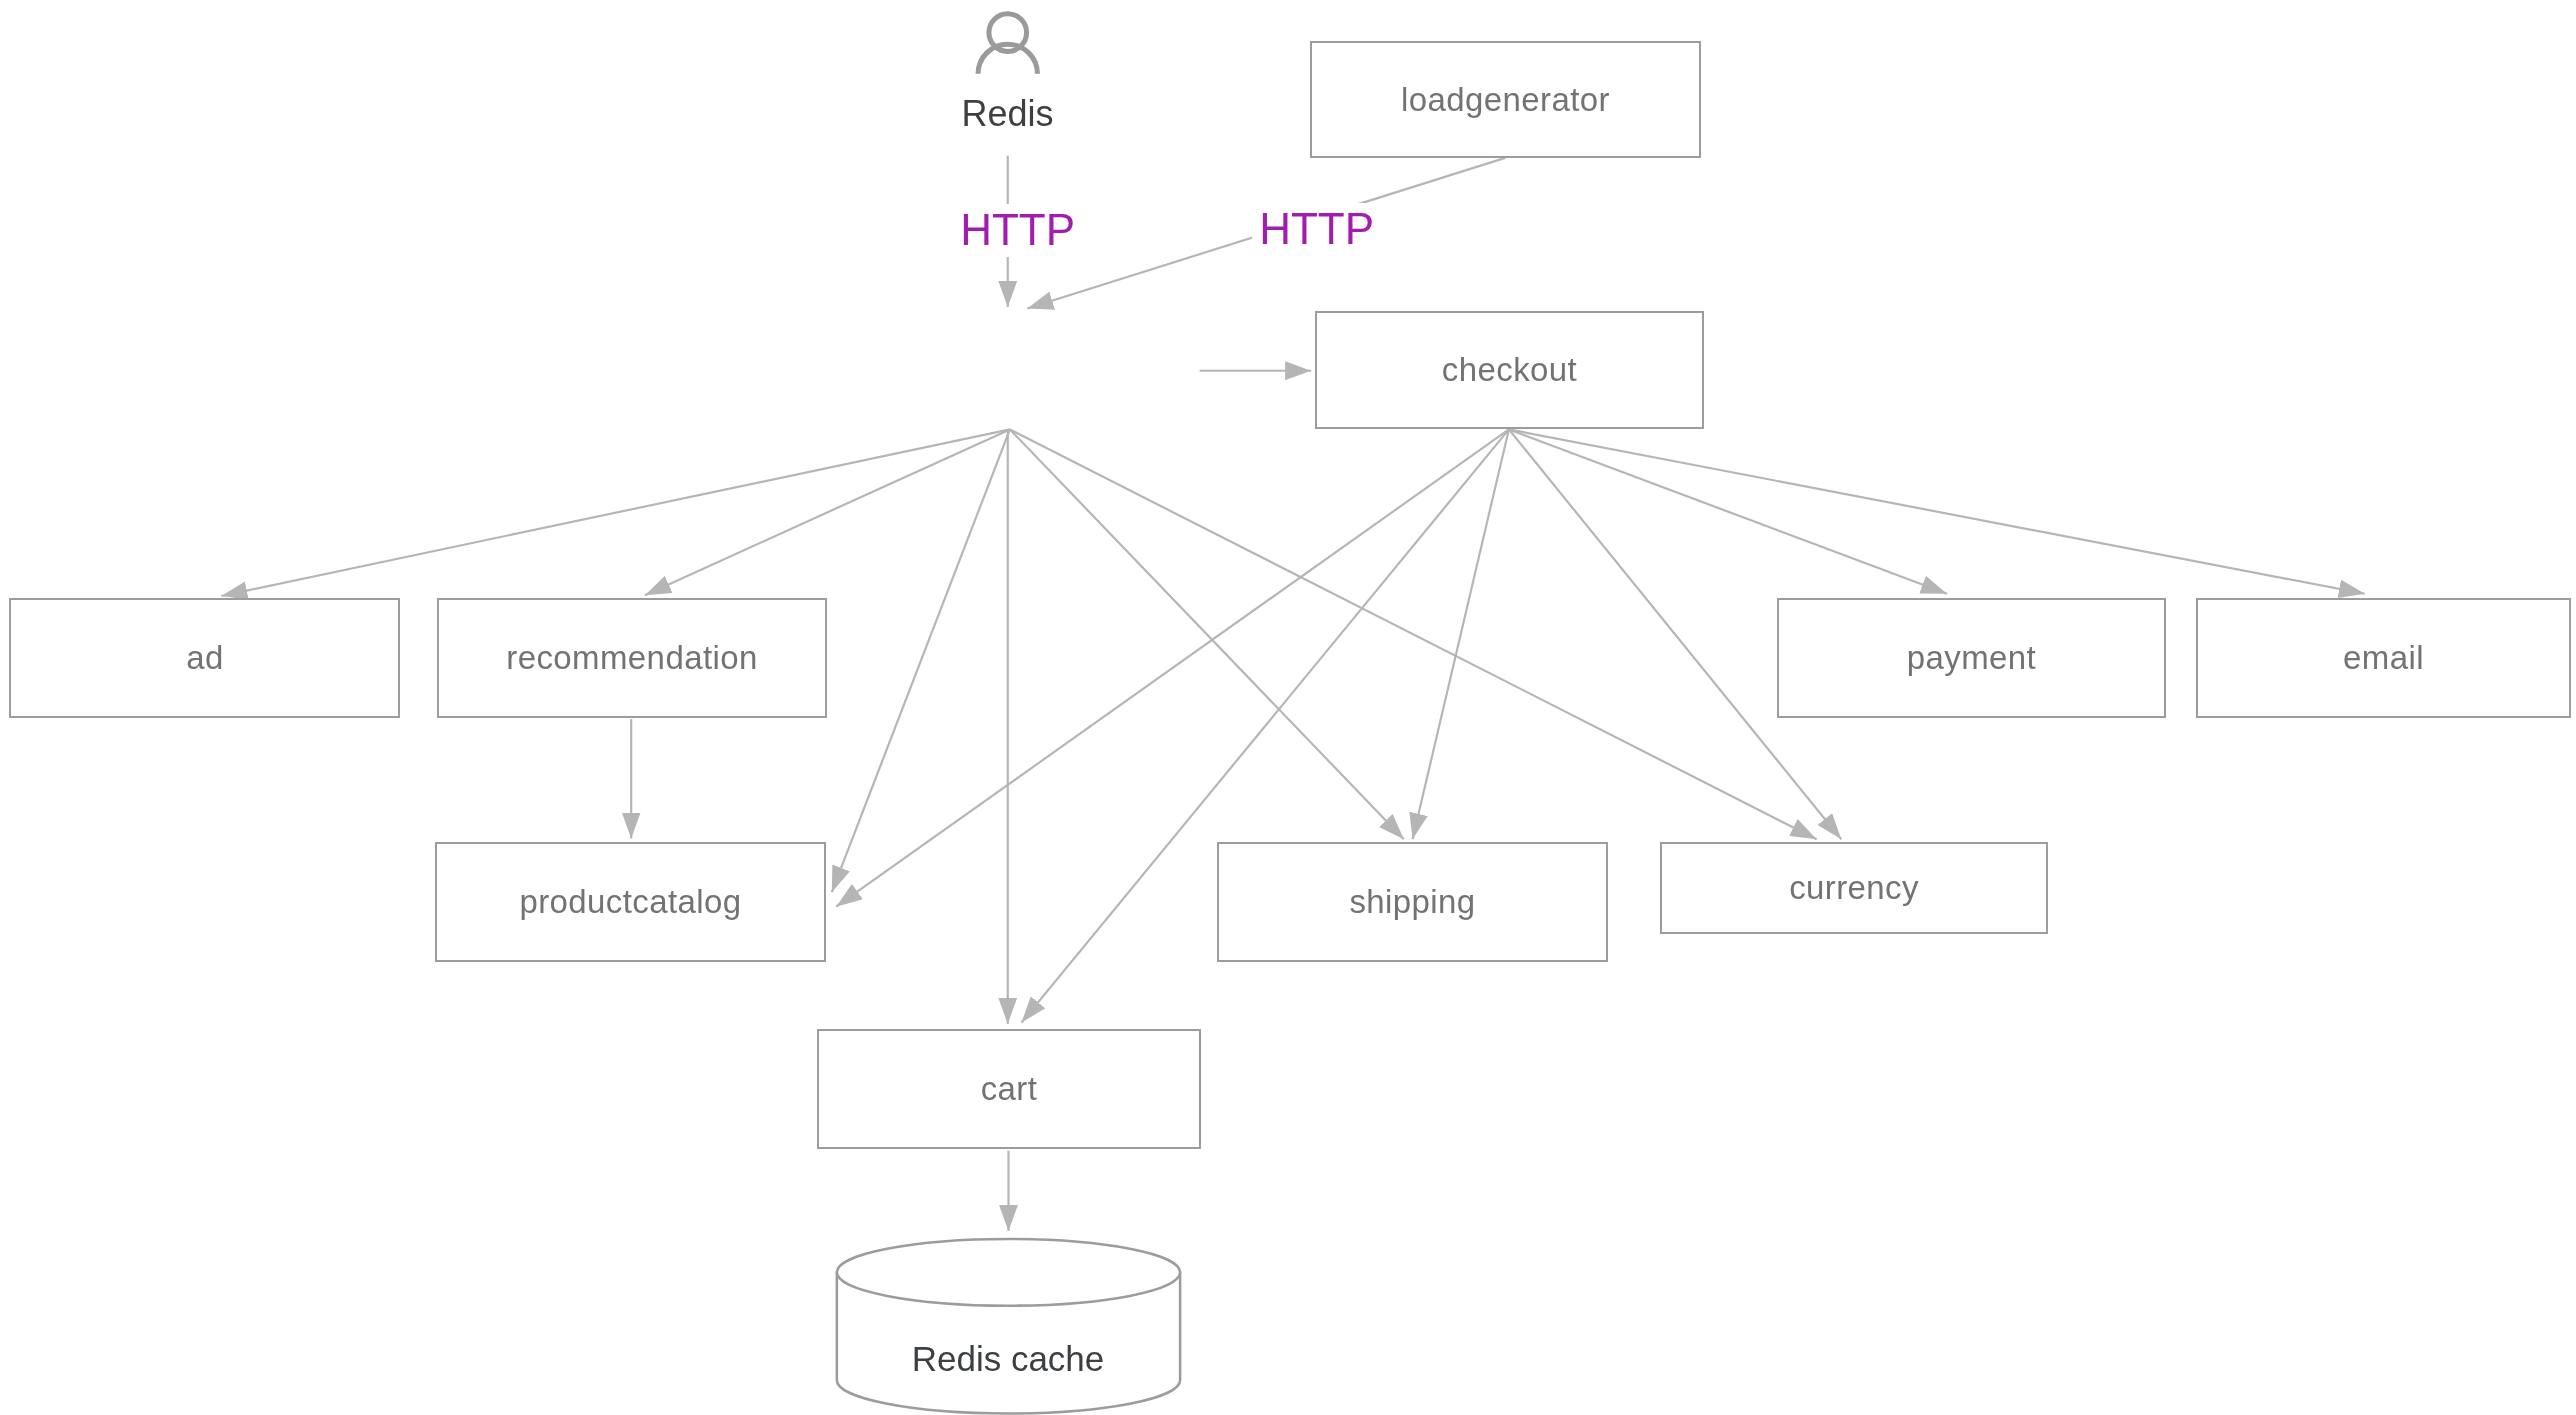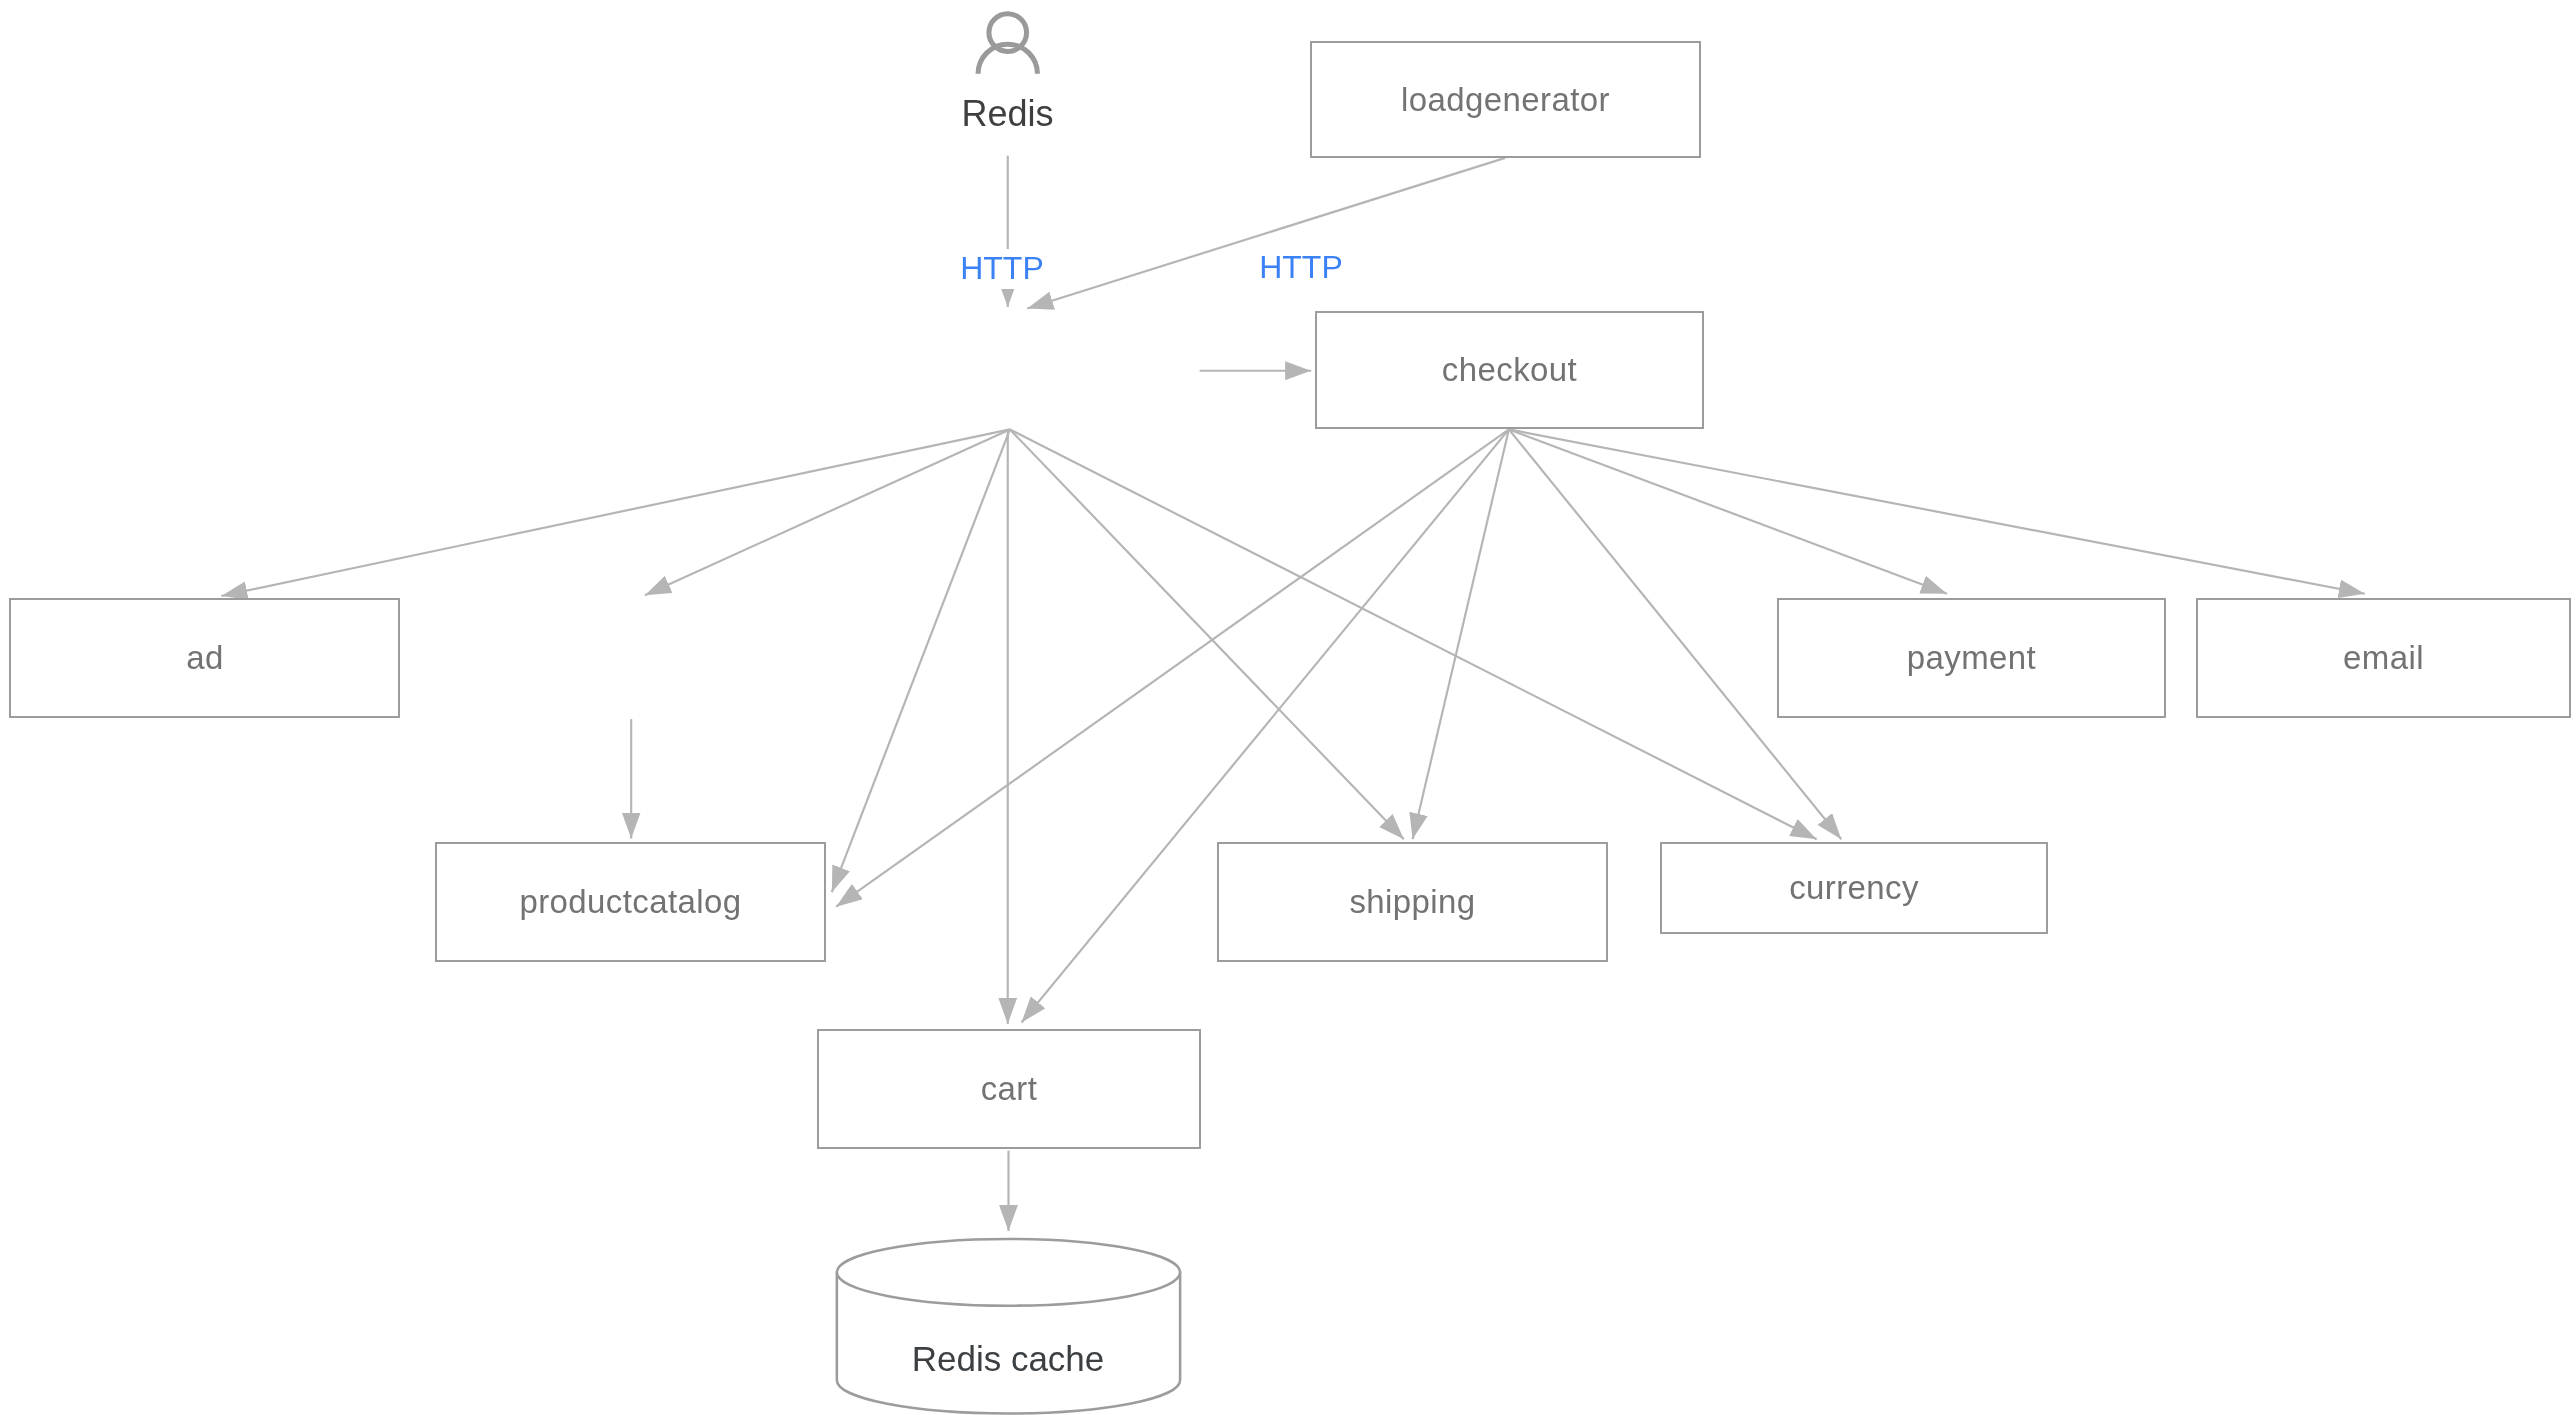--- a/index.html
+++ b/index.html
@@ -45,25 +45,24 @@
   .free-label {
     position: absolute;
     text-align: center;
     z-index: 3;
   }
   .user-label {
     font-size: 36px;
     color: #3f3f3f;
   }
   .http-label {
-    font-size: 32px;
-    color: #3b82f6;
+    font-size: 44px;
+    color: #a21caf;
     background: #ffffff;
     padding: 1.4px 7.2px;
-    margin-top: 45px;
   }
   .redis-label {
     font-size: 35px;
     color: #3c4043;
   }
 </style>
 </head>
 <body>
 
 <div id="canvas">
@@ -118,20 +117,23 @@
 
 
   <div class="node-box" style="left:1315px; top:311px; width:389px; height:118px;">
     <span>checkout</span>
   </div>
 
   <div class="node-box" style="left:9.4px; top:598px; width:391px; height:120px;">
     <span>ad</span>
   </div>
 
+  <div class="node-box" style="left:437px; top:598px; width:390px; height:120px;">
+    <span>recommendation</span>
+  </div>
 
   <div class="node-box" style="left:1777px; top:598px; width:389px; height:120px;">
     <span>payment</span>
   </div>
 
   <div class="node-box" style="left:2196px; top:598px; width:375px; height:120px;">
     <span>email</span>
   </div>
 
   <div class="node-box" style="left:435px; top:842px; width:391px; height:120px;">

